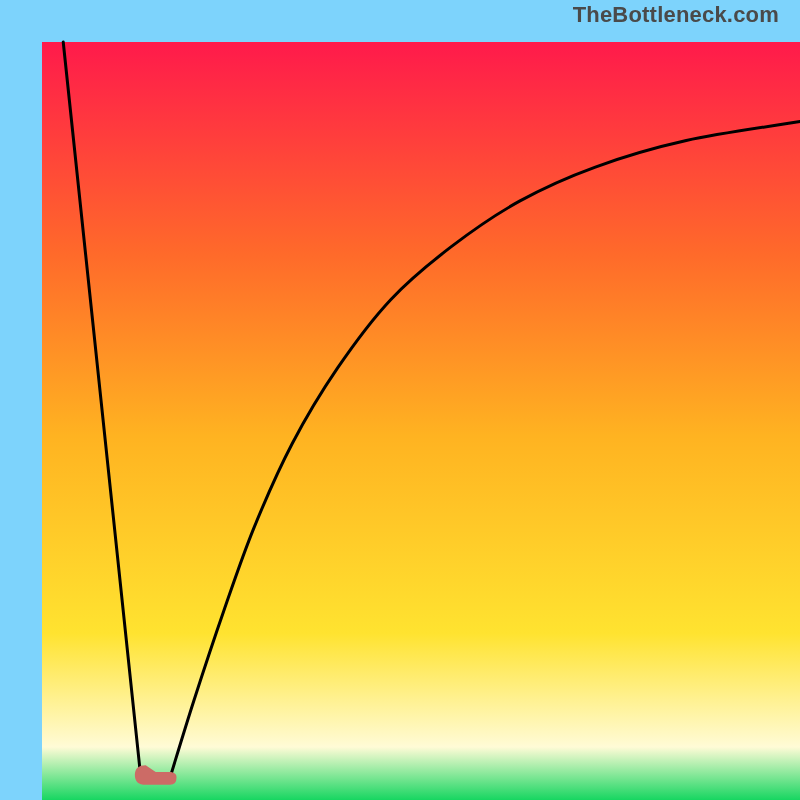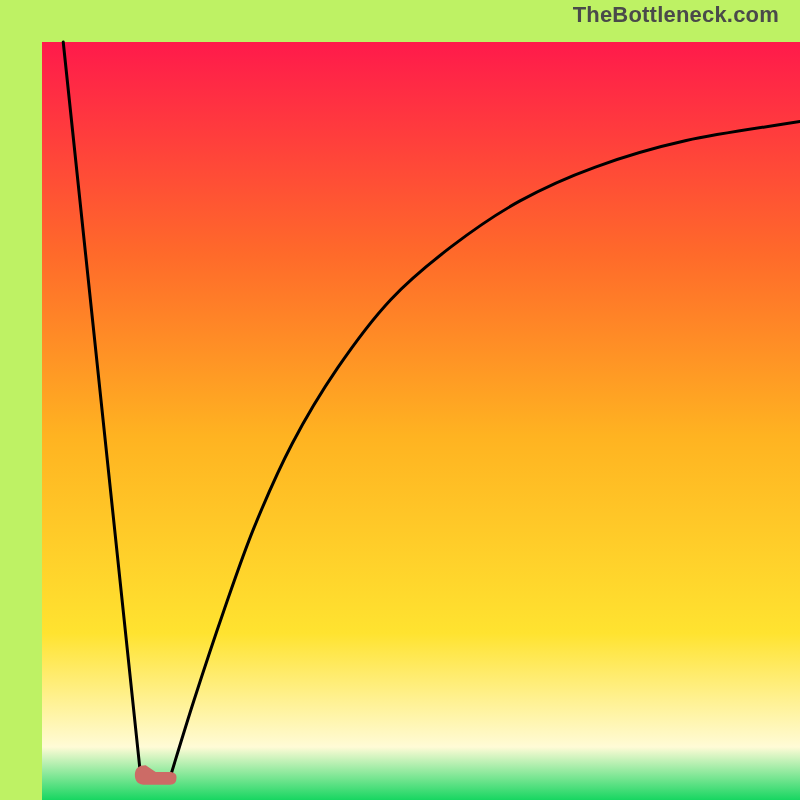--- a/index.html
+++ b/index.html
@@ -9,21 +9,21 @@
     height: 800px;
     background: #000;
     overflow: hidden;
   }
   .frame {
     position: absolute;
     left: 0;
     top: 0;
     width: 800px;
     height: 800px;
-    background: #bef264;
+    background: #7dd3fc;
   }
   .plot-area {
     position: absolute;
     left: 21px;
     top: 21px;
     width: 758px;
     height: 758px;
     
   }
   .watermark {

